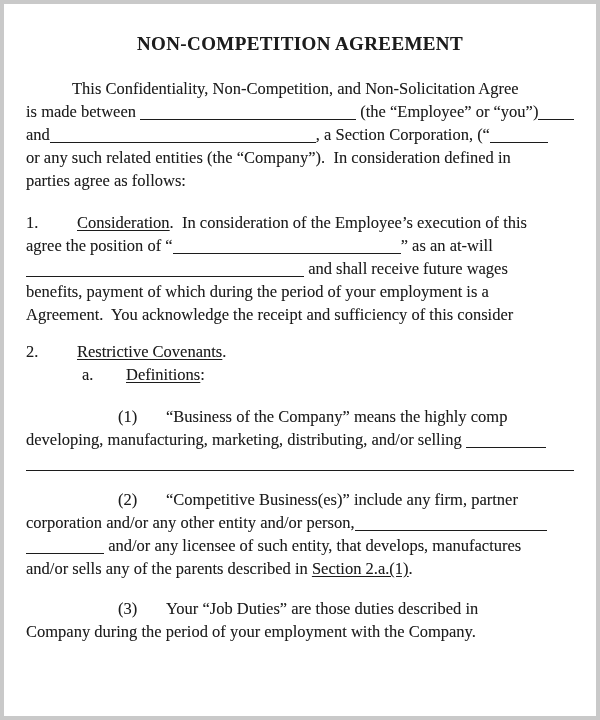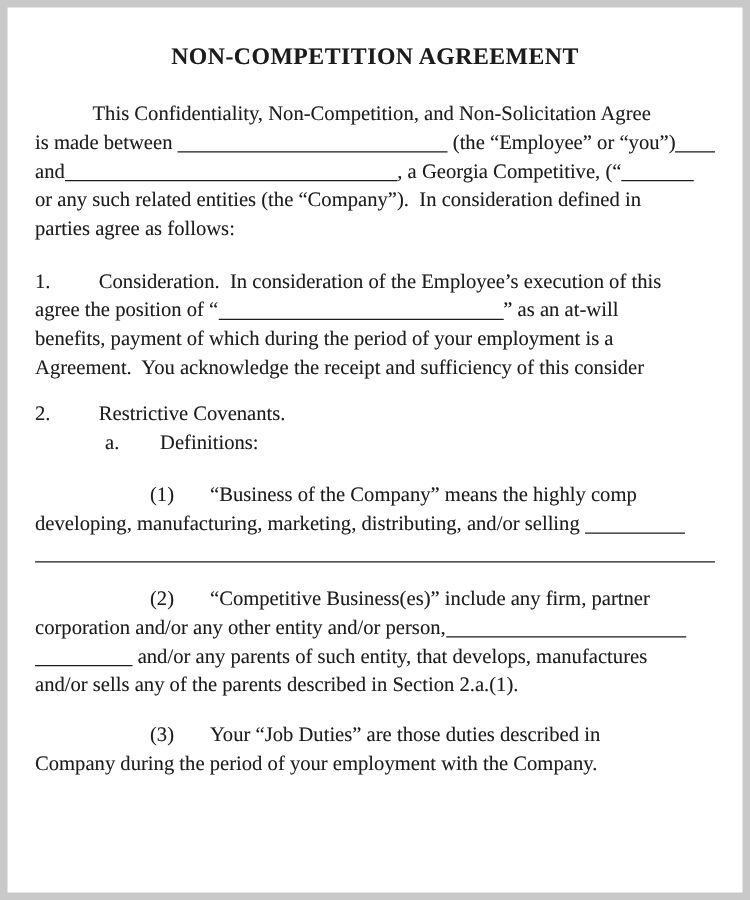--- a/index.html
+++ b/index.html
@@ -6,21 +6,21 @@
     margin: 0;
     padding: 0;
     background: #ffffff;
   }
   .page {
     position: relative;
     width: 600px;
     height: 720px;
     box-sizing: border-box;
     background: #ffffff;
-    border: 6px solid #22c55e;
+    border: 4px solid #22c55e;
     overflow: hidden;
     font-family: "Liberation Serif", "DejaVu Serif", serif;
     color: #1c1c1c;
   }
   .inner {
     padding: 28px 22px 0 22px;
   }
   .doc-title {
     margin: 0;
     font-size: 19px;
@@ -38,62 +38,64 @@
     overflow: hidden;
     text-shadow: 0 0 0.5px rgba(0,0,0,0.3);
   }
   .blank {
     display: inline-block;
     height: 2px;
     border-bottom: 1px solid #1c1c1c;
     vertical-align: -3px;
   }
   .u {
+    text-decoration: underline;
     text-underline-offset: 2px;
   }
   .tab {
     display: inline-block;
     white-space: pre;
   }
 </style>
 </head>
 <body>
 
 <div class="page" style="color: rgb(28, 28, 28); border-color: rgb(201, 201, 201); background: rgb(255, 255, 255);">
   <div class="inner">
     <h1 class="doc-title">NON-COMPETITION AGREEMENT</h1>
     <div id="doc-body">
         <div class="block" style="margin-top: 22px;">
           <div class="ln" style="padding-left: 46px;"><span>This Confidentiality, Non-Competition, and Non-Solicitation Agree</span></div>
           <div class="ln"><span>is made between </span><span class="blank" style="width: 216px;"></span><span> (the “Employee” or “you”)</span><span class="blank" style="width: 40px;"></span></div>
-          <div class="ln"><span>and</span><span class="blank" style="width: 266px;"></span><span>, a Georgia Competitive, (“</span><span class="blank" style="width: 58px;"></span></div>
+          <div class="ln"><span>and</span><span class="blank" style="width: 266px;"></span><span>, a Section Corporation, (“</span><span class="blank" style="width: 58px;"></span></div>
           <div class="ln"><span>or any such related entities (the “Company”).  In consideration defined in</span></div>
           <div class="ln"><span>parties agree as follows:</span></div>
         </div>
         <div class="block" style="margin-top: 19px;">
           <div class="ln"><span class="tab" style="width: 51px;">1.</span><span class="u">Consideration</span><span>.  In consideration of the Employee’s execution of this</span></div>
           <div class="ln"><span>agree the position of “</span><span class="blank" style="width: 228px;"></span><span>” as an at-will</span></div>
+          <div class="ln"><span class="blank" style="width: 278px;"></span><span> and shall receive future wages</span></div>
           <div class="ln"><span>benefits, payment of which during the period of your employment is a</span></div>
           <div class="ln"><span>Agreement.  You acknowledge the receipt and sufficiency of this consider</span></div>
         </div>
         <div class="block" style="margin-top: 14px;">
           <div class="ln"><span class="tab" style="width: 51px;">2.</span><span class="u">Restrictive Covenants</span><span>.</span></div>
         </div>
         <div class="block" style="">
           <div class="ln" style="padding-left: 56px;"><span class="tab" style="width: 44px;">a.</span><span class="u">Definitions</span><span>:</span></div>
         </div>
         <div class="block" style="margin-top: 19px;">
           <div class="ln" style="padding-left: 92px;"><span class="tab" style="width: 48px;">(1)</span><span>“Business of the Company” means the highly comp</span></div>
           <div class="ln"><span>developing, manufacturing, marketing, distributing, and/or selling </span><span class="blank" style="width: 80px;"></span></div>
           <div class="ln"><span class="blank" style="width: 556px;"></span></div>
         </div>
         <div class="block" style="margin-top: 14px;">
           <div class="ln" style="padding-left: 92px;"><span class="tab" style="width: 48px;">(2)</span><span>“Competitive Business(es)” include any firm, partner</span></div>
           <div class="ln"><span>corporation and/or any other entity and/or person,</span><span class="blank" style="width: 192px;"></span></div>
-          <div class="ln"><span class="blank" style="width: 78px;"></span><span> and/or any parents of such entity, that develops, manufactures</span></div>
+          <div class="ln"><span class="blank" style="width: 78px;"></span><span> and/or any licensee of such entity, that develops, manufactures</span></div>
           <div class="ln"><span>and/or sells any of the parents described in </span><span class="u">Section 2.a.(1)</span><span>.</span></div>
         </div>
         <div class="block" style="margin-top: 17px;">
           <div class="ln" style="padding-left: 92px;"><span class="tab" style="width: 48px;">(3)</span><span>Your “Job Duties” are those duties described in</span></div>
           <div class="ln"><span>Company during the period of your employment with the Company.</span></div>
         </div>
       </div>
   </div>
 </div>
 

